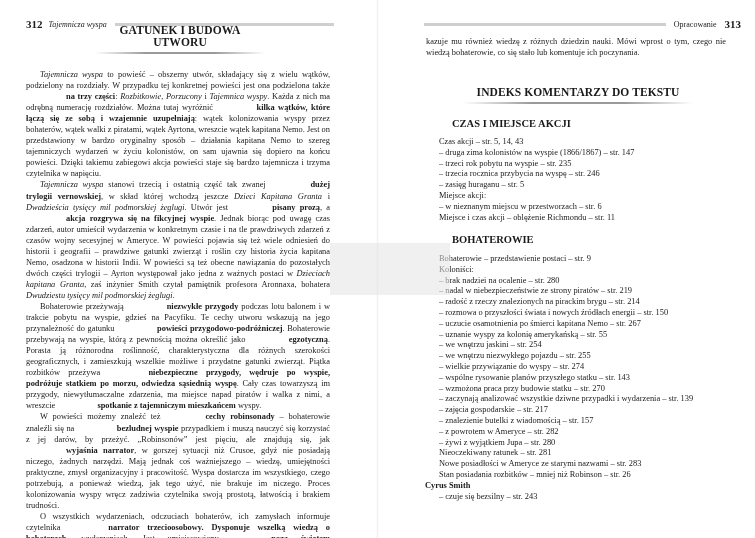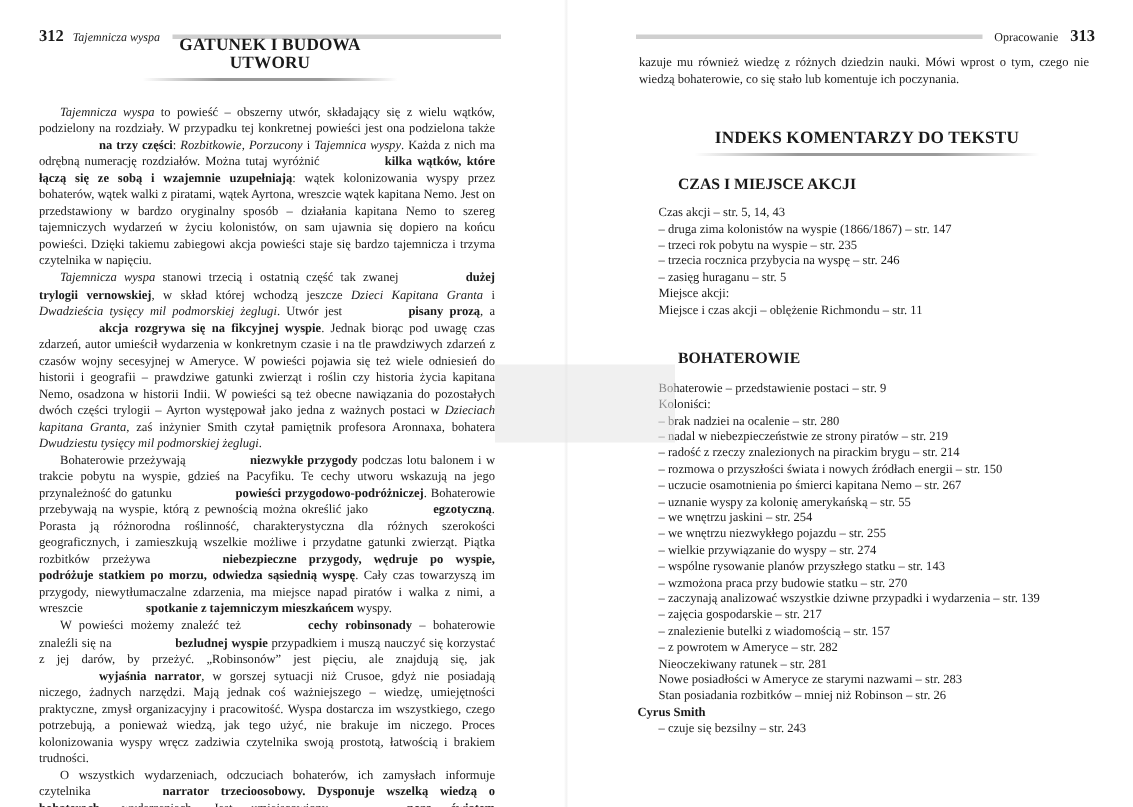--- a/index.html
+++ b/index.html
@@ -14,21 +14,21 @@
     position: absolute; top: 0; height: 538px;
   }
   .page-left { left: 0; width: 378px; }
   .page-right { left: 378px; width: 377px; }
 
   .running-head {
     position: absolute; top: 17px; height: 14px;
     display: flex; align-items: center;
   }
   .page-left .running-head { left: 26px; right: 44px; }
-  .page-right .running-head { left: 46px; right: 25px; }
+  .page-right .running-head { left: 46px; right: 14px; }
   .page-num { font-weight: bold; font-size: 11px; }
   .head-title { font-style: italic; font-size: 8px; margin: 0 8px 0 6px; }
   .page-right .head-title { font-style: normal; margin: 0 8px 0 8px; }
   .head-rule { flex: 1; height: 3px; background: #cfcfcf; }
 
   .section-title {
     position: absolute; font-weight: bold; font-size: 11.5px;
     text-align: center; letter-spacing: 0.1px;
   }
   .section-title::after {
@@ -108,20 +108,21 @@
   </div>
   <div class="section-title right-title">INDEKS KOMENTARZY DO TEKSTU</div>
   <div class="subhead sub-czas">CZAS I MIEJSCE AKCJI</div>
   <ul class="index-list list-czas" id="list-czas">
       <li>Czas akcji – str. 5, 14, 43</li>
       <li>– druga zima kolonistów na wyspie (1866/1867) – str. 147</li>
       <li>– trzeci rok pobytu na wyspie – str. 235</li>
       <li>– trzecia rocznica przybycia na wyspę – str. 246</li>
       <li>– zasięg huraganu – str. 5</li>
       <li>Miejsce akcji:</li>
+      <li>– w nieznanym miejscu w przestworzach – str. 6</li>
       <li>Miejsce i czas akcji – oblężenie Richmondu – str. 11</li>
     </ul>
   <div class="subhead sub-boh">BOHATEROWIE</div>
   <ul class="index-list list-boh" id="list-boh">
       <li>Bohaterowie – przedstawienie postaci – str. 9</li>
       <li>Koloniści:</li>
       <li>– brak nadziei na ocalenie – str. 280</li>
       <li>– nadal w niebezpieczeństwie ze strony piratów – str. 219</li>
       <li>– radość z rzeczy znalezionych na pirackim brygu – str. 214</li>
       <li>– rozmowa o przyszłości świata i nowych źródłach energii – str. 150</li>
@@ -129,20 +130,21 @@
       <li>– uznanie wyspy za kolonię amerykańską – str. 55</li>
       <li>– we wnętrzu jaskini – str. 254</li>
       <li>– we wnętrzu niezwykłego pojazdu – str. 255</li>
       <li>– wielkie przywiązanie do wyspy – str. 274</li>
       <li>– wspólne rysowanie planów przyszłego statku – str. 143</li>
       <li>– wzmożona praca przy budowie statku – str. 270</li>
       <li>– zaczynają analizować wszystkie dziwne przypadki i wydarzenia – str. 139</li>
       <li>– zajęcia gospodarskie – str. 217</li>
       <li>– znalezienie butelki z wiadomością – str. 157</li>
       <li>– z powrotem w Ameryce – str. 282</li>
+      <li>– żywi z wyjątkiem Jupa – str. 280</li>
       <li>Nieoczekiwany ratunek – str. 281</li>
       <li>Nowe posiadłości w Ameryce ze starymi nazwami – str. 283</li>
       <li>Stan posiadania rozbitków – mniej niż Robinson – str. 26</li>
       <li class="bold">Cyrus Smith</li>
       <li>– czuje się bezsilny – str. 243</li>
     </ul>
 </div>
 
 <div class="watermark"></div>
 

